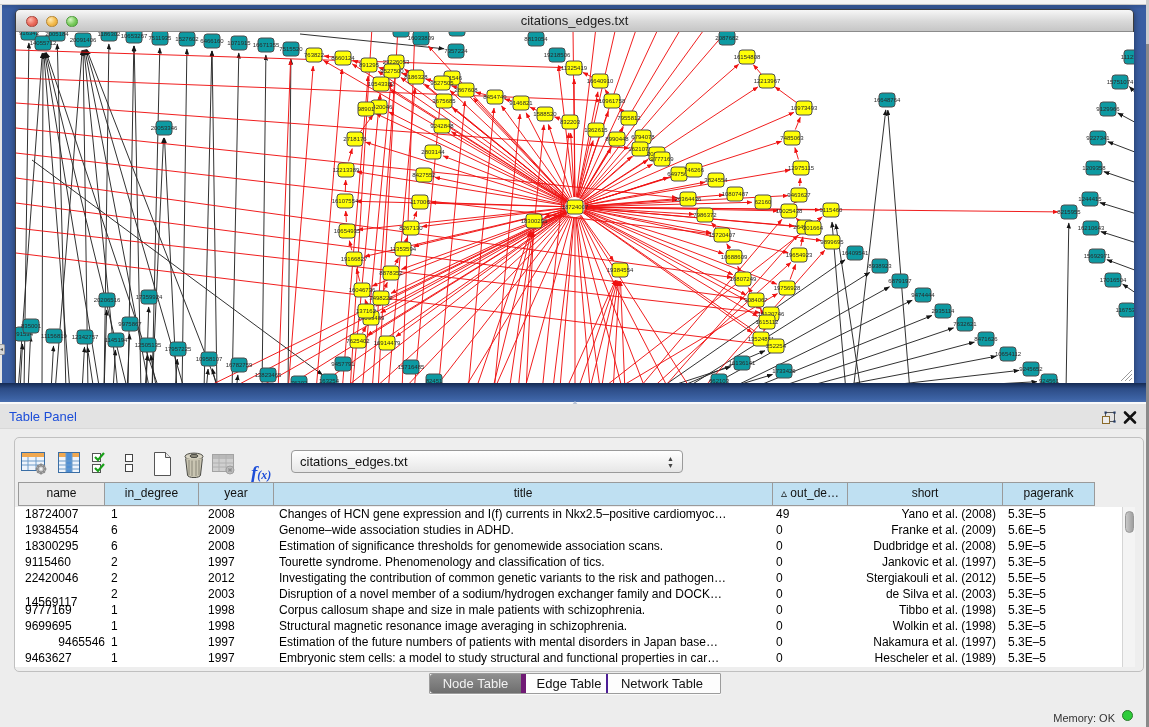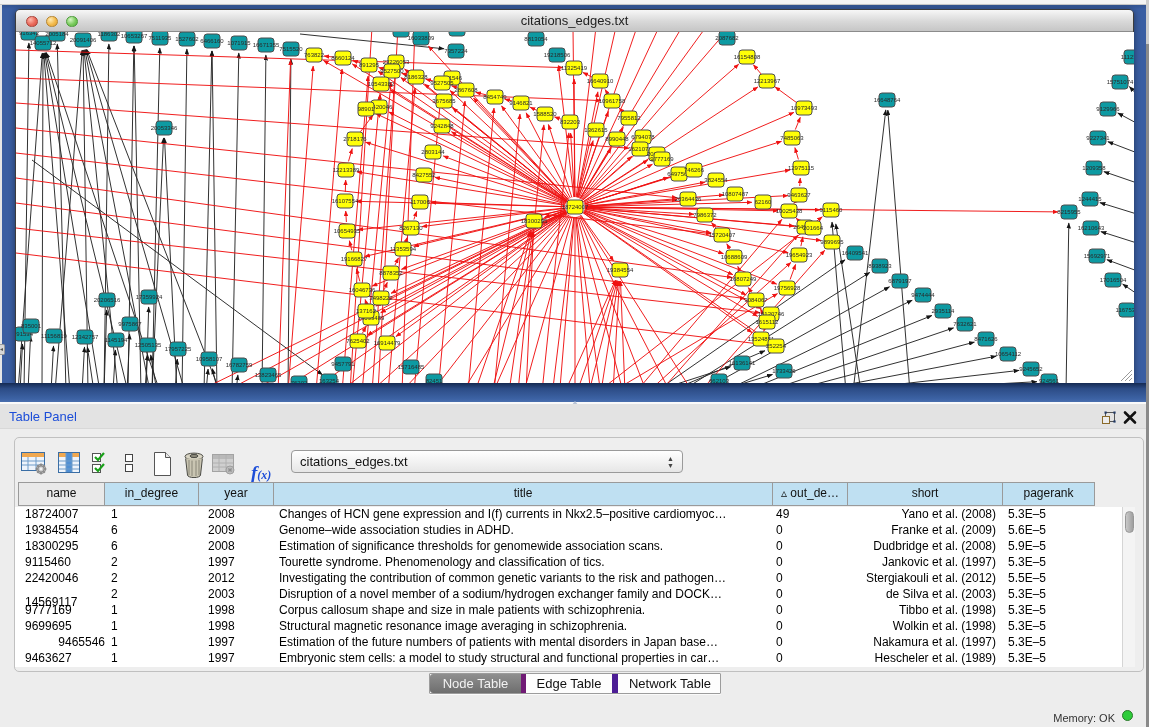--- a/index.html
+++ b/index.html
@@ -761,18 +761,18 @@
 <div class="cell" style="left:832px;top:144px;width:149px;text-align:right">Hescheler et al. (1989)</div>
 <div class="cell" style="left:993px;top:144px;width:88px;text-align:left">5.3E–5</div>
 </div>
 <div class="vsb">
         <div class="thumb"></div>
       </div>
 </div>
 <div class="tabs" style="width:292px">
 <div class="tab tabsel" style="left:0;width:91px">Node Table</div>
 <div class="tab" style="left:91px;width:91px;border-left:5px solid #701a75">Edge Table</div>
-<div class="tab" style="left:182px;width:110px;border-left:6px solid #4c1d95">Network Table</div>
+<div class="tab" style="left:176px;width:110px;border-left:2px solid #4c1d95">Network Table</div>
 </div>
 <div class="mem">Memory: OK</div>
     <div class="memdot"></div>
 </div>
 <div class="rstrip"></div>
 <div class="rstriptop"></div>
 </body></html>

